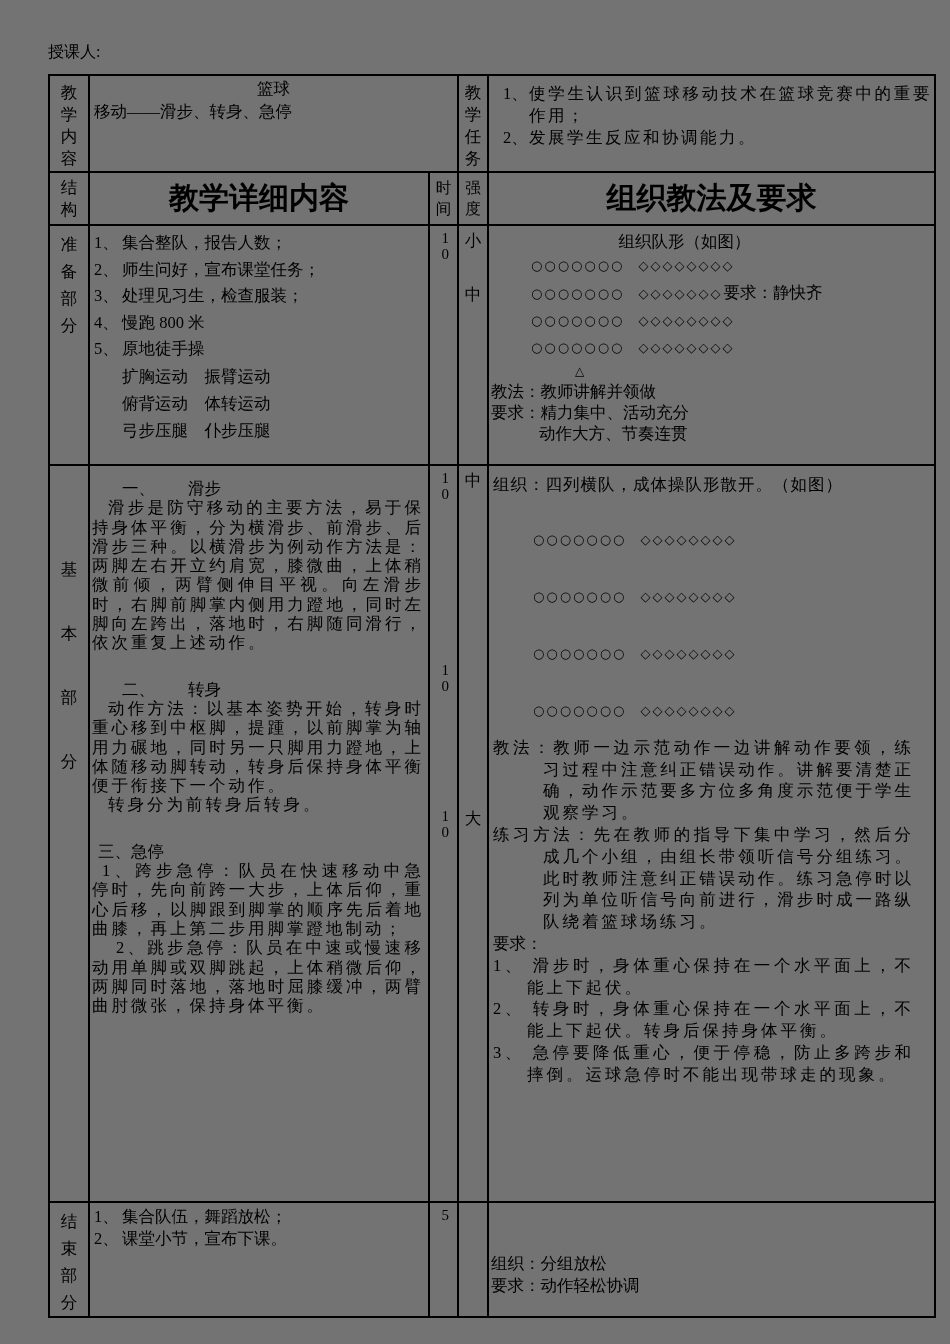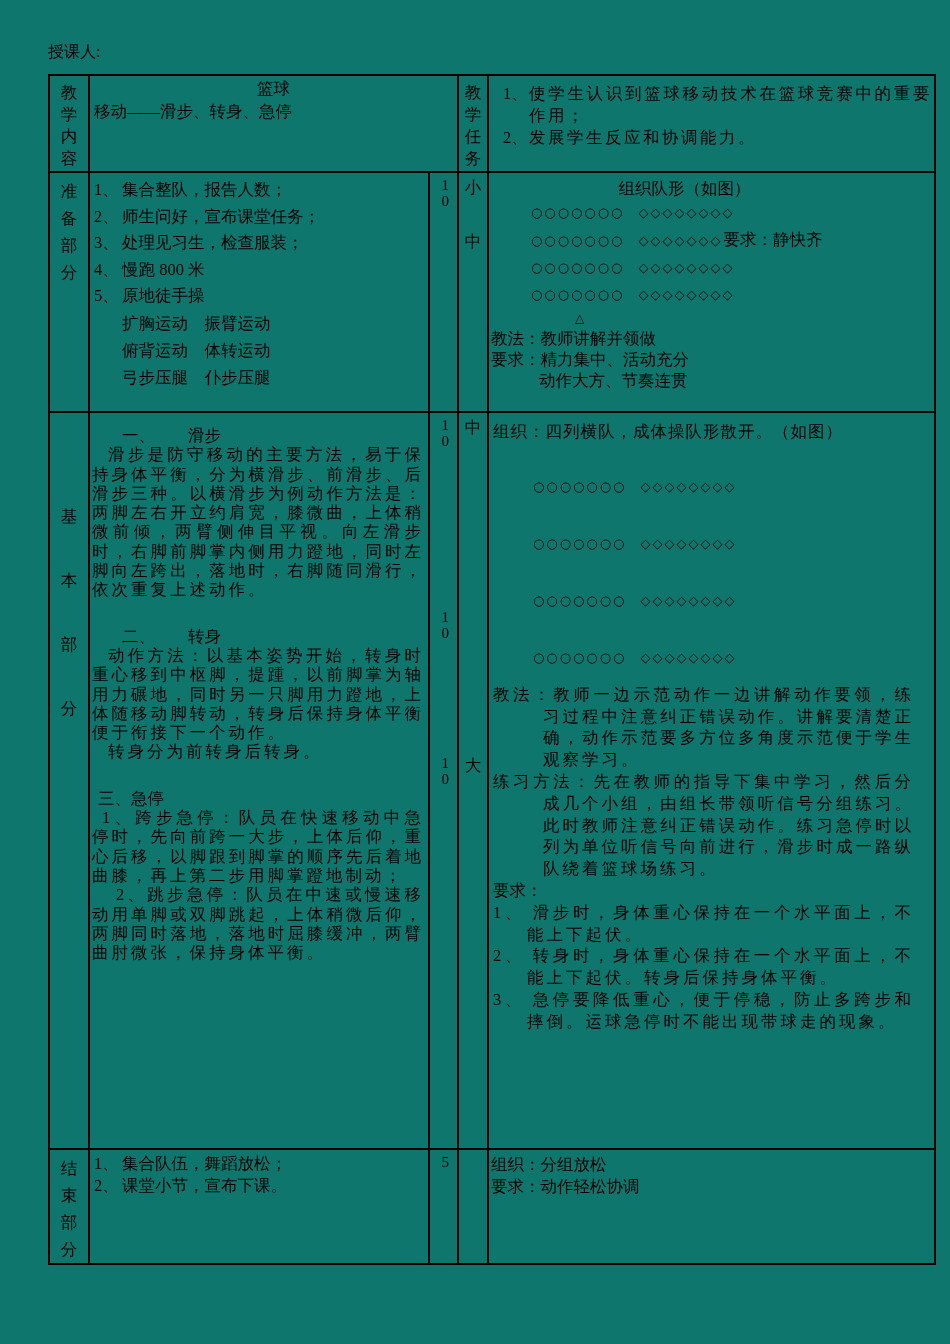--- a/index.html
+++ b/index.html
@@ -1,18 +1,18 @@
 <!DOCTYPE html>
 <html><head>
 <meta charset="utf-8">
 <style>
   html,body{margin:0;padding:0;background:#fff;}
   body{width:950px;height:1344px;position:relative;color:#000;
        font-family:"Liberation Serif","DejaVu Serif",serif;font-size:16.5px;}
-  .sheet{position:absolute;left:0;top:0;width:950px;height:1344px;background:#0f766e;}
+  .sheet{position:absolute;left:0;top:0;width:950px;height:1344px;background:#737373;}
   .instructor{position:absolute;left:48px;top:42px;font-size:16px;}
   table.plan{position:absolute;left:48px;top:74px;border-collapse:collapse;table-layout:fixed;width:886px;}
   td{border:2px solid #000;vertical-align:top;padding:0;overflow:hidden;}
 
   
   .vlabel{width:18px;margin:6px auto 0;text-align:center;line-height:22px;word-break:break-all;}
   .vlabel.prep{line-height:27px;margin-top:5px;text-align:center;}
   .vlabel.basic{line-height:64px;margin-top:72px;}
   .vlabel.end{line-height:27px;margin-top:5px;}
   .vlabel.struct{margin-top:4px;}
@@ -64,21 +64,21 @@
   .org-line{letter-spacing:1px;}
   .b5 .formation{margin-top:30px;margin-bottom:13px;}
   .hang{padding-left:50px;text-indent:-50px;text-align:justify;letter-spacing:3px;}
   .require-line{letter-spacing:0;}
   .req{padding-left:34px;text-indent:-34px;text-align:justify;letter-spacing:3px;}
 
   
   .end-items{padding:3px 2px 0 4px;}
   .eitem{display:flex;line-height:21.5px;}
   .eitem .num{flex:0 0 28px;}
-  .org-end{padding:4px 2px 0 2px;line-height:21.5px;}
+  .org-end{padding:4px 2px 0 2px;line-height:21.5px;margin-top:46px;}
 </style>
 </head>
 <body>
 
 <div class="sheet">
   <div class="instructor">授课人:</div>
 
   <table class="plan">
     <colgroup>
       <col style="width:40px">
@@ -109,20 +109,37 @@
             <span class="ttext">使学生认识到篮球移动技术在篮球竞赛中的重要作用；</span>
           </div>
           <div class="task">
             <span class="num">2、</span>
             <span class="ttext">发展学生反应和协调能力。</span>
           </div>
         </div>
       </td>
     </tr>
 
+    <tr>
+      <td style="height:51px">
+        <div class="vlabel struct">结构</div>
+      </td>
+      <td>
+        <div class="colhead">教学详细内容</div>
+      </td>
+      <td>
+        <div class="subhead">时间</div>
+      </td>
+      <td>
+        <div class="subhead">强度</div>
+      </td>
+      <td>
+        <div class="colhead">组织教法及要求</div>
+      </td>
+    </tr>
 
     <tr>
       <td style="height:238px">
         <div class="vlabel prep">准备部分</div>
       </td>
       <td>
         <div class="prep-items">
           <div class="pitem">
                 <span class="num">1、</span>
                 <span>集合整队，报告人数；</span>

